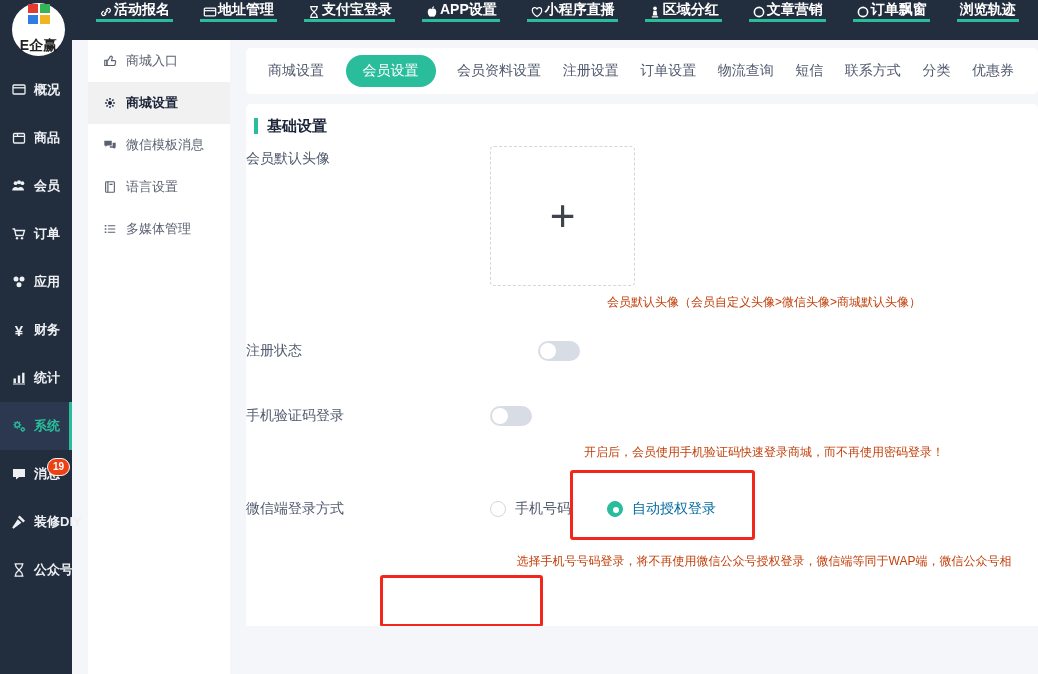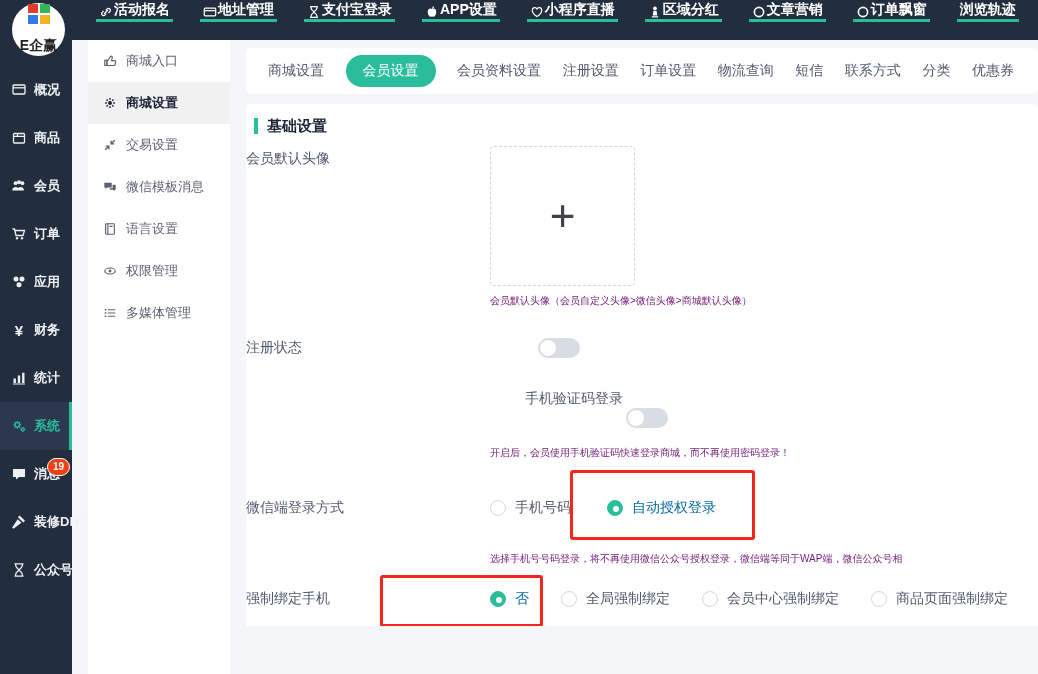--- a/index.html
+++ b/index.html
@@ -53,31 +53,31 @@
   .content-card { position:relative; width:792px; height:522px; background:#fff; border-radius:5px 5px 0 0;
     margin-top:10px; padding-top:12px; overflow:hidden; }
 
   .sec-title { display:flex; align-items:center; gap:9px; padding-left:8px; height:20px; }
   .sec-bar { width:4px; height:16px; background:#2abd9c; }
   .sec-text { font-size:15px; font-weight:bold; color:#1c2438; }
 
   .row { display:flex; align-items:center; }
   .lbl { width:234px; flex:none; text-align:left; font-size:14px; color:#515a6e; white-space:nowrap; }
   .ctl { margin-left:10px; display:flex; align-items:center; }
-  .hint { margin-left:244px; font-size:10px; color:#701a75; white-space:nowrap; }
+  .hint { margin-left:244px; font-size:12px; color:#c2410c; white-space:nowrap;text-align:center; }
 
   .row-avatar { margin-top:10px; align-items:flex-start; }
   .row-avatar .lbl { padding-top:4px; }
   .upload-box { width:145px; height:140px; border:1px dashed #d6d6d6; border-radius:4px;
     display:flex; align-items:center; justify-content:center; cursor:pointer; }
   .plus { font-size:44px; font-weight:200; color:#3f434b; line-height:1; }
   .caption { margin-top:8px; }
 
   .row-reg { margin-top:30px;gap:48px; }
-  .row-sms { margin-top:32px;flex-direction:column; }
+  .row-sms { margin-top:45px; }
   .hint1 { margin-top:18px; }
   .row-wx { margin-top:39px; }
   .hint2 { margin-top:35px; }
   .row-bind { margin-top:24px; }
 
   .toggle { width:42px; height:20px; border-radius:10px; background:#d8dce5; position:relative; cursor:pointer; }
   .toggle .knob { position:absolute; left:2px; top:2px; width:16px; height:16px; background:#fff; border-radius:50%; }
 
   .radio-opt { display:flex; align-items:center; gap:9px; font-size:14px; color:#515a6e; cursor:pointer; white-space:nowrap; }
   .rdot { width:16px; height:16px; border-radius:50%; border:1px solid #d3d7e0; background:#fff; flex:none; position:relative; }
@@ -252,45 +252,32 @@
     <span>商城入口</span>
   </div>
   <div class="sub-item active">
     <svg viewBox="0 0 16 16">
         <circle class="f" cx="8" cy="8" r="2.3"></circle>
         <path d="M8 2.4v2M8 11.6v2M2.4 8h2M11.6 8h2M4 4l1.4 1.4M10.6 10.6L12 12M12 4l-1.4 1.4M5.4 10.6L4 12" stroke-width="1.7"></path>
       </svg>
     <span>商城设置</span>
   </div>
   <div class="sub-item">
-    <svg viewBox="0 0 16 16">
-        <path d="M13.5 2.5L9.3 6.7M9.3 3.2v3.5h3.5M2.5 13.5l4.2-4.2M6.7 12.8V9.3H3.2" stroke-width="1.6"></path>
-      </svg>
-    <span>交易设置</span>
-  </div>
-  <div class="sub-item">
     <svg viewBox="0 0 16 16" class="f">
         <path class="f" d="M1.5 3h8.5v5.5H5L2.8 10V8.5H1.5z"></path>
         <path class="f" d="M11 5.5h3.5V11h-1.3v1.5L11.3 11H7.8V9.5H11z"></path>
       </svg>
     <span>微信模板消息</span>
   </div>
   <div class="sub-item">
     <svg viewBox="0 0 16 16">
         <rect x="3" y="2" width="10" height="12" rx="1"></rect>
         <path d="M5.6 2v12M7.5 5h3.5"></path>
       </svg>
     <span>语言设置</span>
-  </div>
-  <div class="sub-item">
-    <svg viewBox="0 0 16 16">
-        <ellipse cx="8" cy="8" rx="6" ry="3.4"></ellipse>
-        <circle class="f" cx="8" cy="8" r="1.6"></circle>
-      </svg>
-    <span>权限管理</span>
   </div>
   <div class="sub-item">
     <svg viewBox="0 0 16 16" class="f">
         <path class="f" d="M2 3.4h1.8v1.8H2zM2 7.1h1.8v1.8H2zM2 10.8h1.8v1.8H2zM5.5 3.8H14v1H5.5zM5.5 7.5H14v1H5.5zM5.5 11.2H14v1H5.5z"></path>
       </svg>
     <span>多媒体管理</span>
   </div>
 </div>
 
 <div class="main">
@@ -352,39 +339,17 @@
           <span>手机号码</span>
         </span>
         <span class="radio-opt sel gap36">
           <span class="rdot"></span>
           <span>自动授权登录</span>
         </span>
       </div>
     </div>
     <div class="hint hint2">选择手机号号码登录，将不再使用微信公众号授权登录，微信端等同于WAP端，微信公众号相</div>
 
-    <div class="row row-bind">
-      <span class="lbl">强制绑定手机</span>
-      <div class="ctl">
-        <span class="radio-opt sel">
-          <span class="rdot"></span>
-          <span>否</span>
-        </span>
-        <span class="radio-opt gap32">
-          <span class="rdot"></span>
-          <span>全局强制绑定</span>
-        </span>
-        <span class="radio-opt gap32">
-          <span class="rdot"></span>
-          <span>会员中心强制绑定</span>
-        </span>
-        <span class="radio-opt gap32">
-          <span class="rdot"></span>
-          <span>商品页面强制绑定</span>
-        </span>
-
-      </div>
-    </div>
 
     <div class="ann ann1"></div>
     <div class="ann ann2"></div>
   </div>
 </div>
 
 </body></html>

